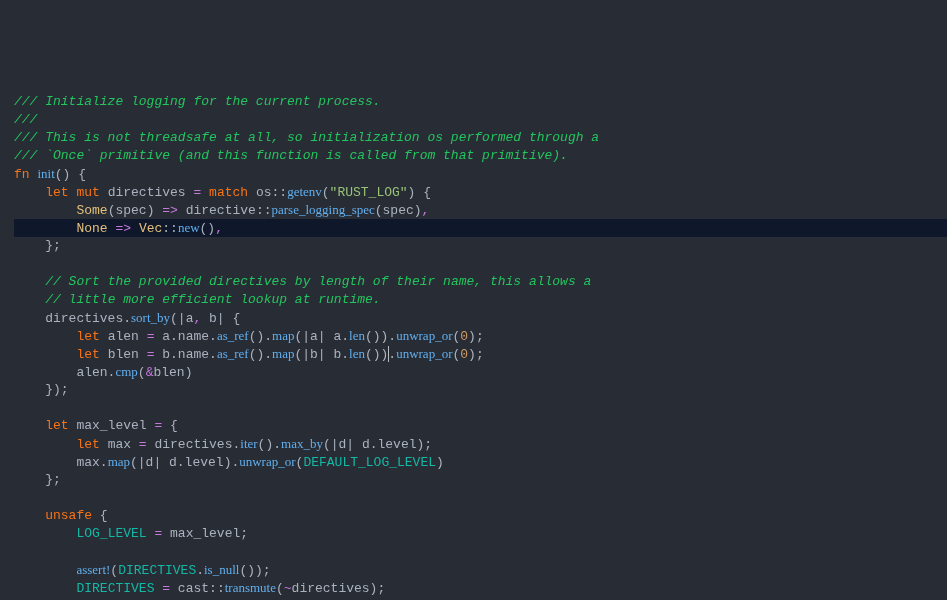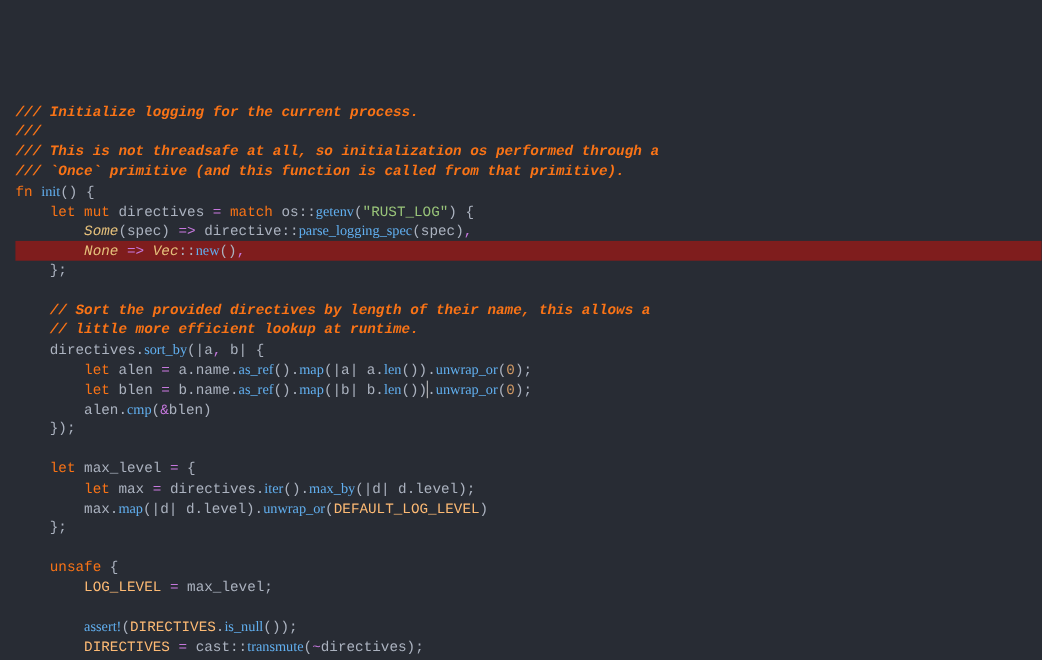--- a/index.html
+++ b/index.html
@@ -22,30 +22,30 @@
     background: #282c34;
   }
   .code {
     padding-left: 14px;
     padding-top: 3px;
   }
   .line {
     height: 18px;
     position: relative;
   }
-  .line.hl { background: #7f1d1d; }
-  .comment { color: #f97316; font-style: italic; font-weight: bold; }
+  .line.hl { background: #0f172a; }
+  .comment { color: #22c55e; font-style: italic; }
   .keyword { color: #f97316; }
   .func { color: #61afef; font-family: Liberation Serif, serif; }
-  .type { color: #e5c07b; font-style: italic; }
+  .type { color: #e5c07b; }
   .string { color: #98c379; }
   .num { color: #d19a66; }
   .punct { color: #abb2bf; }
   .op { color: #c678dd; }
-  .const { color: #fdba74; }
+  .const { color: #14b8a6; }
   .plain { color: #abb2bf; }
   .cursor {
     position: absolute;
     width: 1px;
     height: 16px;
     background: #bbb;
     top: 1px;
   }
 </style>
 </head>

